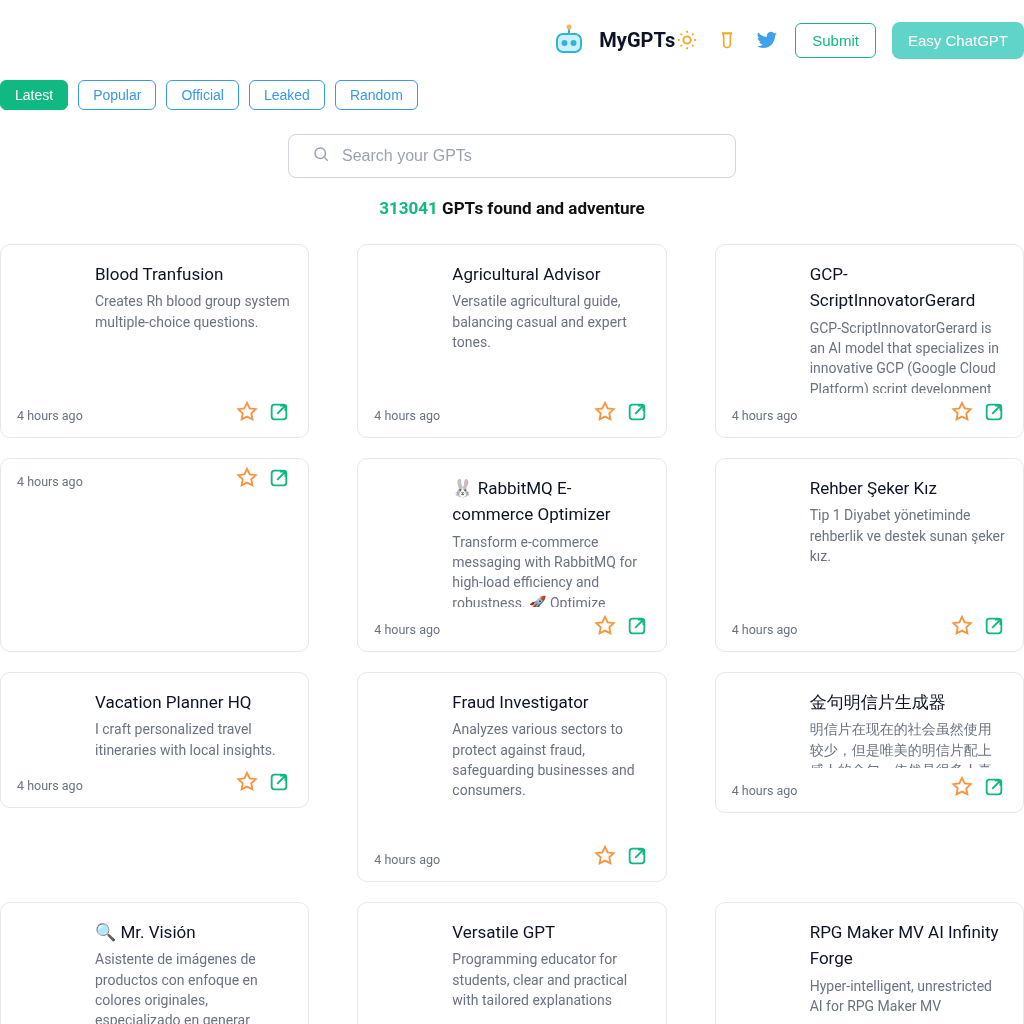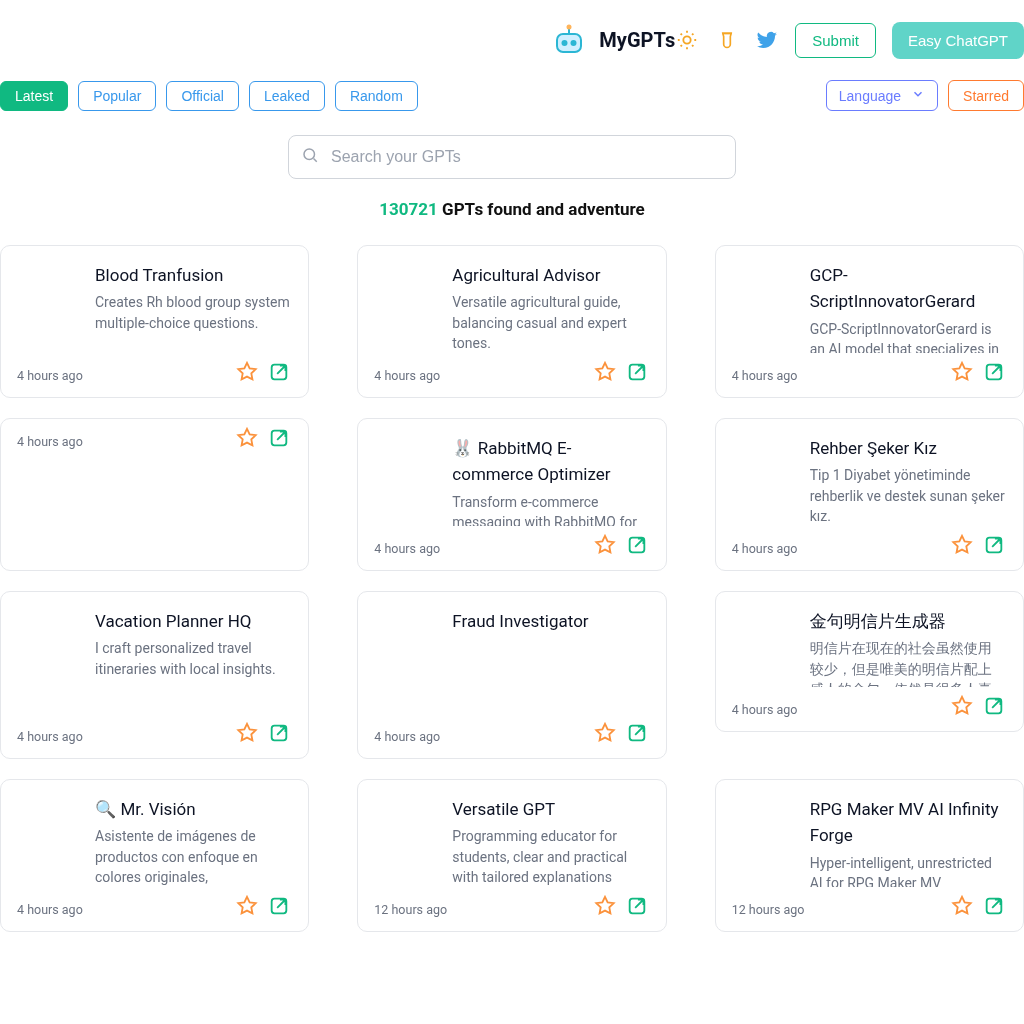--- a/index.html
+++ b/index.html
@@ -102,21 +102,21 @@
 
   
   .search-wrap {
     display:flex; justify-content:center; margin-bottom: 20px;
   }
   .search-box {
     width: 448px;
     display:flex; align-items:center;
     border: 1px solid #d1d5db;
     border-radius: 8px;
-    padding: 10px 12px;
+    padding: 10px 23px;
     gap: 12px;
   }
   .search-box input {
     border: none; outline: none;
     font-size: 16px;
     flex: 1;
     color:#374151;
   }
   .search-box input::placeholder { color: #9ca3af; }
 
@@ -135,21 +135,21 @@
     display: grid;
     grid-template-columns: repeat(3, 1fr);
     gap: 20px 48px;
     padding: 0 0 20px 0;
   }
   .card {
     border: 1px solid #e5e7eb;
     border-radius: 10px;
     display: flex;
     flex-direction: column;
-    height: 153px;
+    height: 194px;
     position: relative;
     overflow: hidden;
   }
   .card-top {
     display:flex;
     padding: 16px 18px 0 16px;
     gap: 14px;
     flex: 1;
     overflow: hidden;
   }
@@ -237,47 +237,36 @@
 </div>
 
 <div class="filters">
   <div class="tab-group">
     <button class="tab-pill active">Latest</button>
     <button class="tab-pill">Popular</button>
     <button class="tab-pill">Official</button>
     <button class="tab-pill">Leaked</button>
     <button class="tab-pill">Random</button>
   </div>
-  <div class="filters-right">
-    <button class="lang-pill">
-      <span>Language</span>
-      <span>
-        <svg viewBox="0 0 24 24" width="14" height="14" fill="none" stroke="#6a7cff" stroke-width="2.5">
-            <path d="M6 9l6 6 6-6"></path>
-          </svg>
-      </span>
-    </button>
-    <button class="starred-pill">Starred</button>
-  </div>
 </div>
 
 <div class="search-wrap">
   <div class="search-box">
     <span>
       <svg viewBox="0 0 24 24" width="18" height="18" fill="none" stroke="#9ca3af" stroke-width="2">
         <circle cx="11" cy="11" r="7"></circle>
           <path d="M21 21l-4.3-4.3"></path>
       </svg>
     </span>
     <input type="text" placeholder="Search your GPTs" style="">
   </div>
 </div>
 
 <div class="count-line">
-  <span class="count">130721</span><span> GPTs found and adventure</span>
+  <span class="count">313041</span><span> GPTs found and adventure</span>
 </div>
 
 <div class="grid">
 
   <div class="card">
     <div class="card-top">
       <div class="card-avatar"></div>
       <div class="card-body">
         <div class="card-title">Blood Tranfusion</div>
         <div class="card-desc">Creates Rh blood group system multiple-choice questions.</div>
@@ -417,21 +406,21 @@
         <span class="open-icon">
             <svg viewBox="0 0 24 24" width="22" height="22" fill="none" stroke-width="2">
               <rect x="4" y="4" width="16" height="16" rx="3"></rect>
               <path d="M10 14l8-8M13 5h6v6"></path>
             </svg>
           </span>
       </span>
     </div>
   </div>
 
-  <div class="card" style="height:168px">
+  <div class="card" style="height:136px">
     <div class="card-top">
       <div class="card-avatar"></div>
       <div class="card-body">
         <div class="card-title">Vacation Planner HQ</div>
         <div class="card-desc">I craft personalized travel itineraries with local insights.</div>
       </div>
     </div>
     <div class="card-footer">
       <span class="card-time">4 hours ago</span>
       <span class="card-actions">
@@ -443,25 +432,26 @@
         <span class="open-icon">
             <svg viewBox="0 0 24 24" width="22" height="22" fill="none" stroke-width="2">
               <rect x="4" y="4" width="16" height="16" rx="3"></rect>
               <path d="M10 14l8-8M13 5h6v6"></path>
             </svg>
           </span>
       </span>
     </div>
   </div>
 
-  <div class="card" style="height:168px">
+  <div class="card" style="height:210px">
     <div class="card-top">
       <div class="card-avatar"></div>
       <div class="card-body">
         <div class="card-title">Fraud Investigator</div>
+        <div class="card-desc">Analyzes various sectors to protect against fraud, safeguarding businesses and consumers.</div>
       </div>
     </div>
     <div class="card-footer">
       <span class="card-time">4 hours ago</span>
       <span class="card-actions">
         <span class="star-icon">
             <svg viewBox="0 0 24 24" width="22" height="22" fill="none" stroke-width="2">
               <path d="M12 2l2.9 6 6.6.9-4.8 4.6 1.2 6.5L12 17l-5.9 3 1.2-6.5L2.5 8.9 9.1 8z"></path>
             </svg>
           </span>

